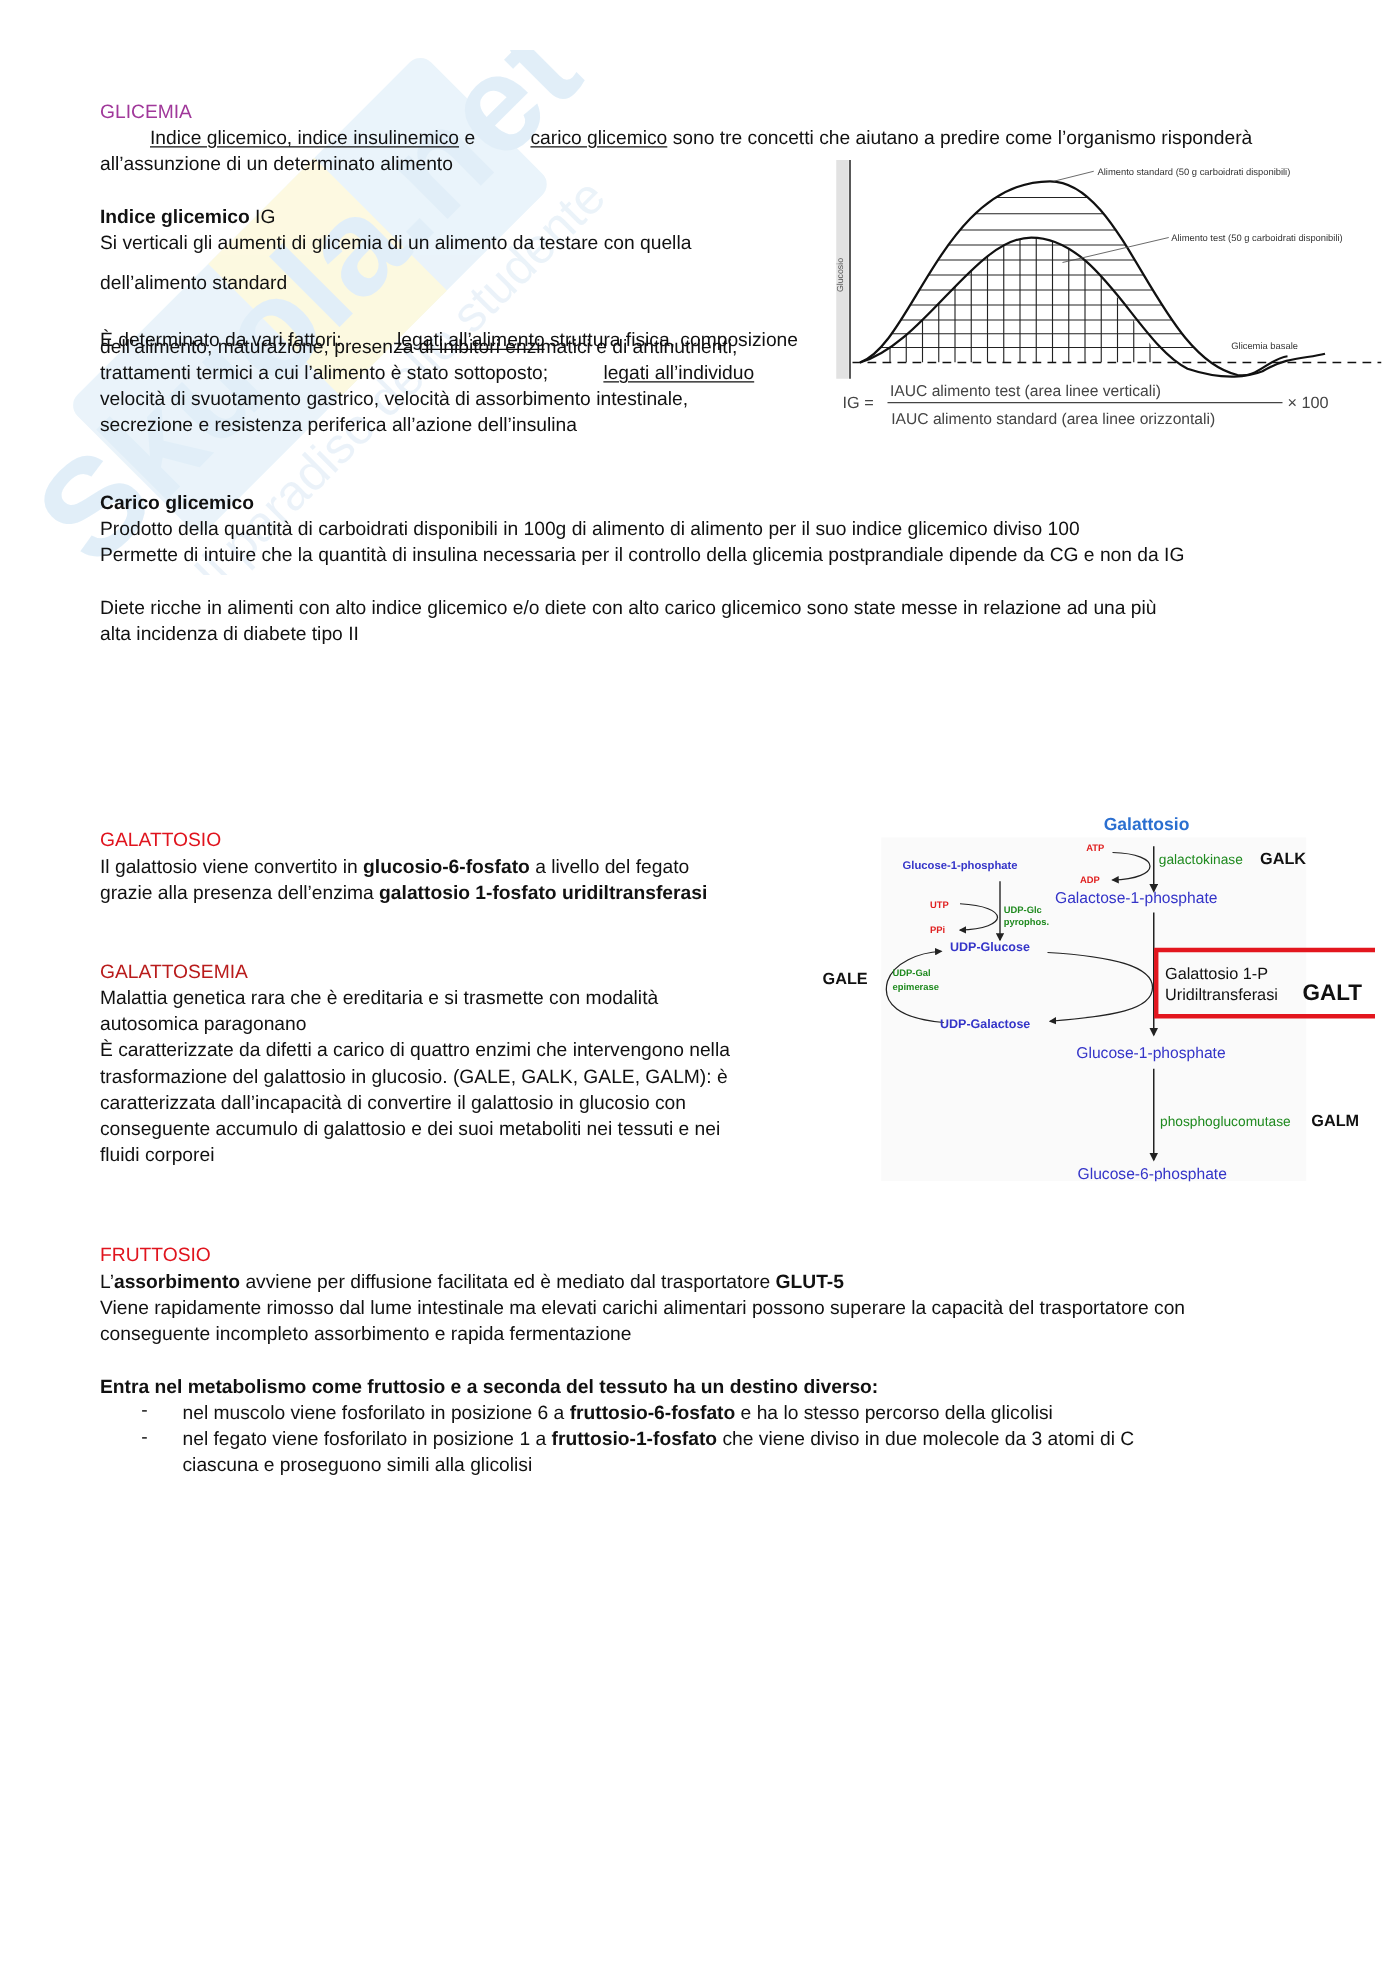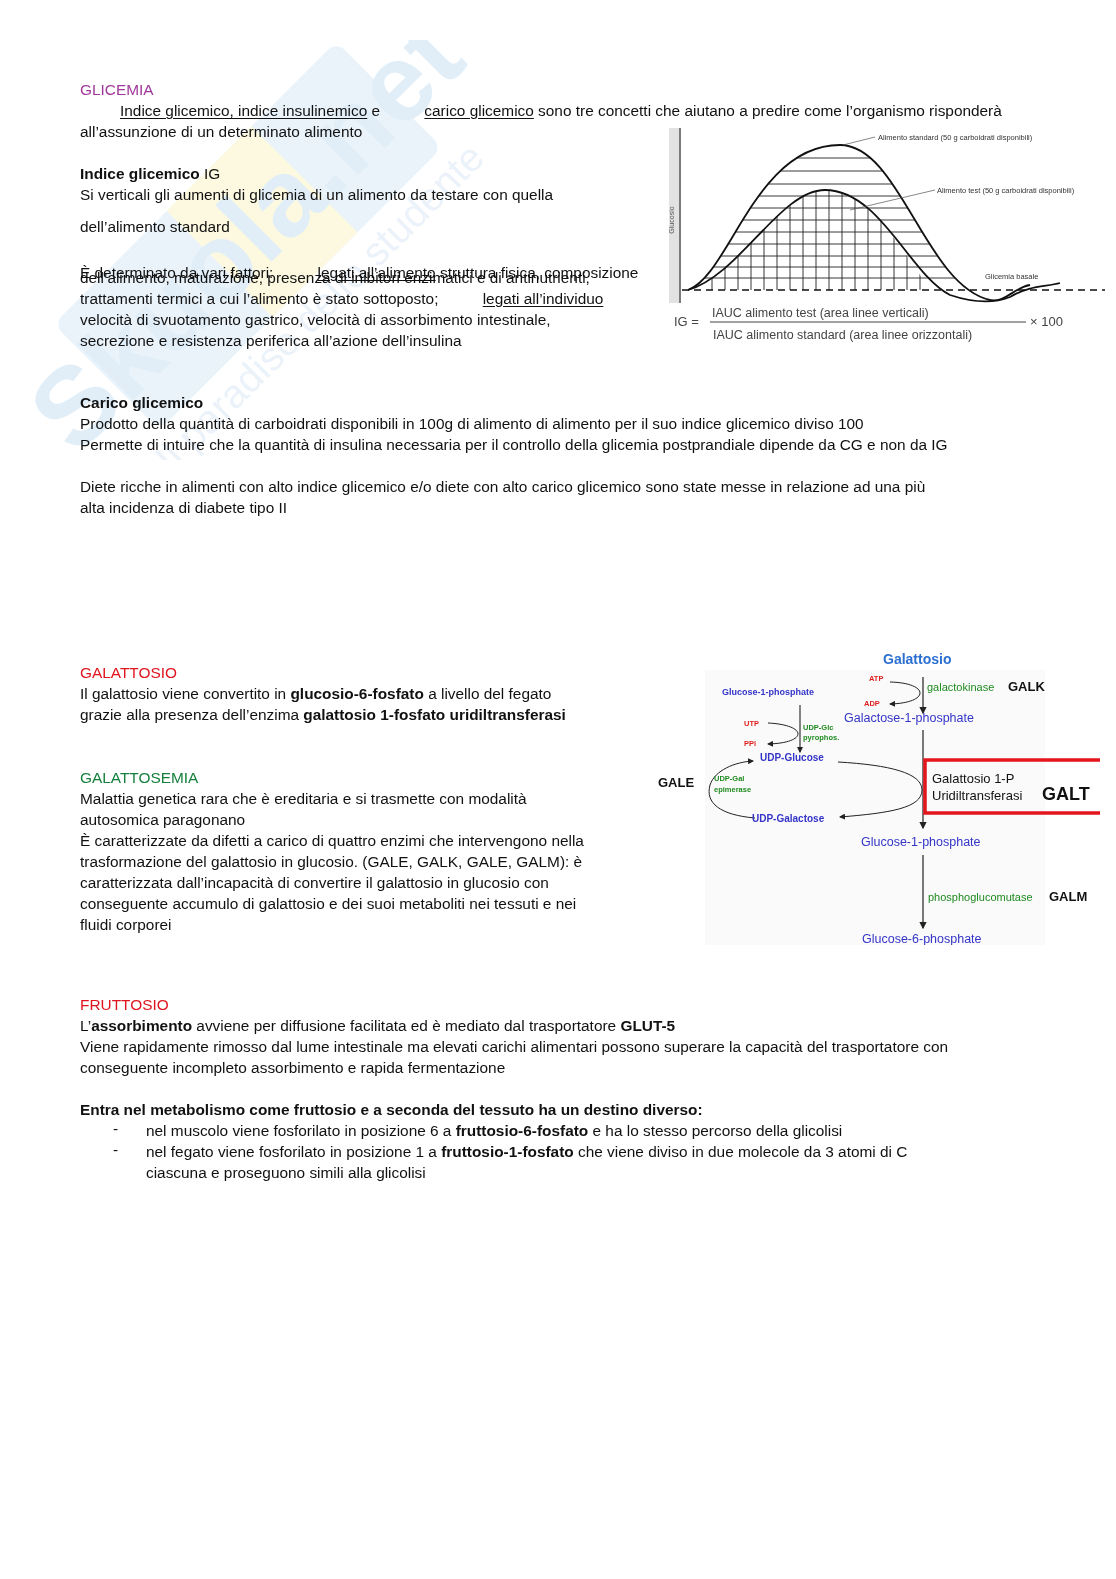--- a/index.html
+++ b/index.html
@@ -4,21 +4,21 @@
 <style>
   html, body { margin:0; padding:0; background:#ffffff; }
   body { width:1116px; height:1579px; position:relative; overflow:hidden;
          font-family:"Liberation Sans", sans-serif; font-size:15.4px; color:#111; }
   .abs { position:absolute; }
   .line { position:absolute; left:80px; white-space:nowrap; line-height:21px; }
   .u { text-decoration:underline; text-underline-offset:2px;margin-left:40px; }
   b { font-weight:bold; }
   .h-glic { color:#a0389a; }
   .h-red { color:#e0141e; }
-  .h-blue { color:#15803d; }
+  .h-blue { color:#b91c1c; }
   .watermark { position:absolute; left:20px; top:40px; width:470px; height:420px; pointer-events:none; }
   .bullet { position:absolute; left:113px; }
   .bul-text { position:absolute; left:146px; white-space:nowrap; line-height:21px; }
   svg text { font-family:"Liberation Sans", sans-serif; }
 </style>
 </head>
 <body>
 
 <svg class="watermark" viewBox="0 0 470 420">
   <g transform="rotate(-45 235 210)" opacity="0.55">

